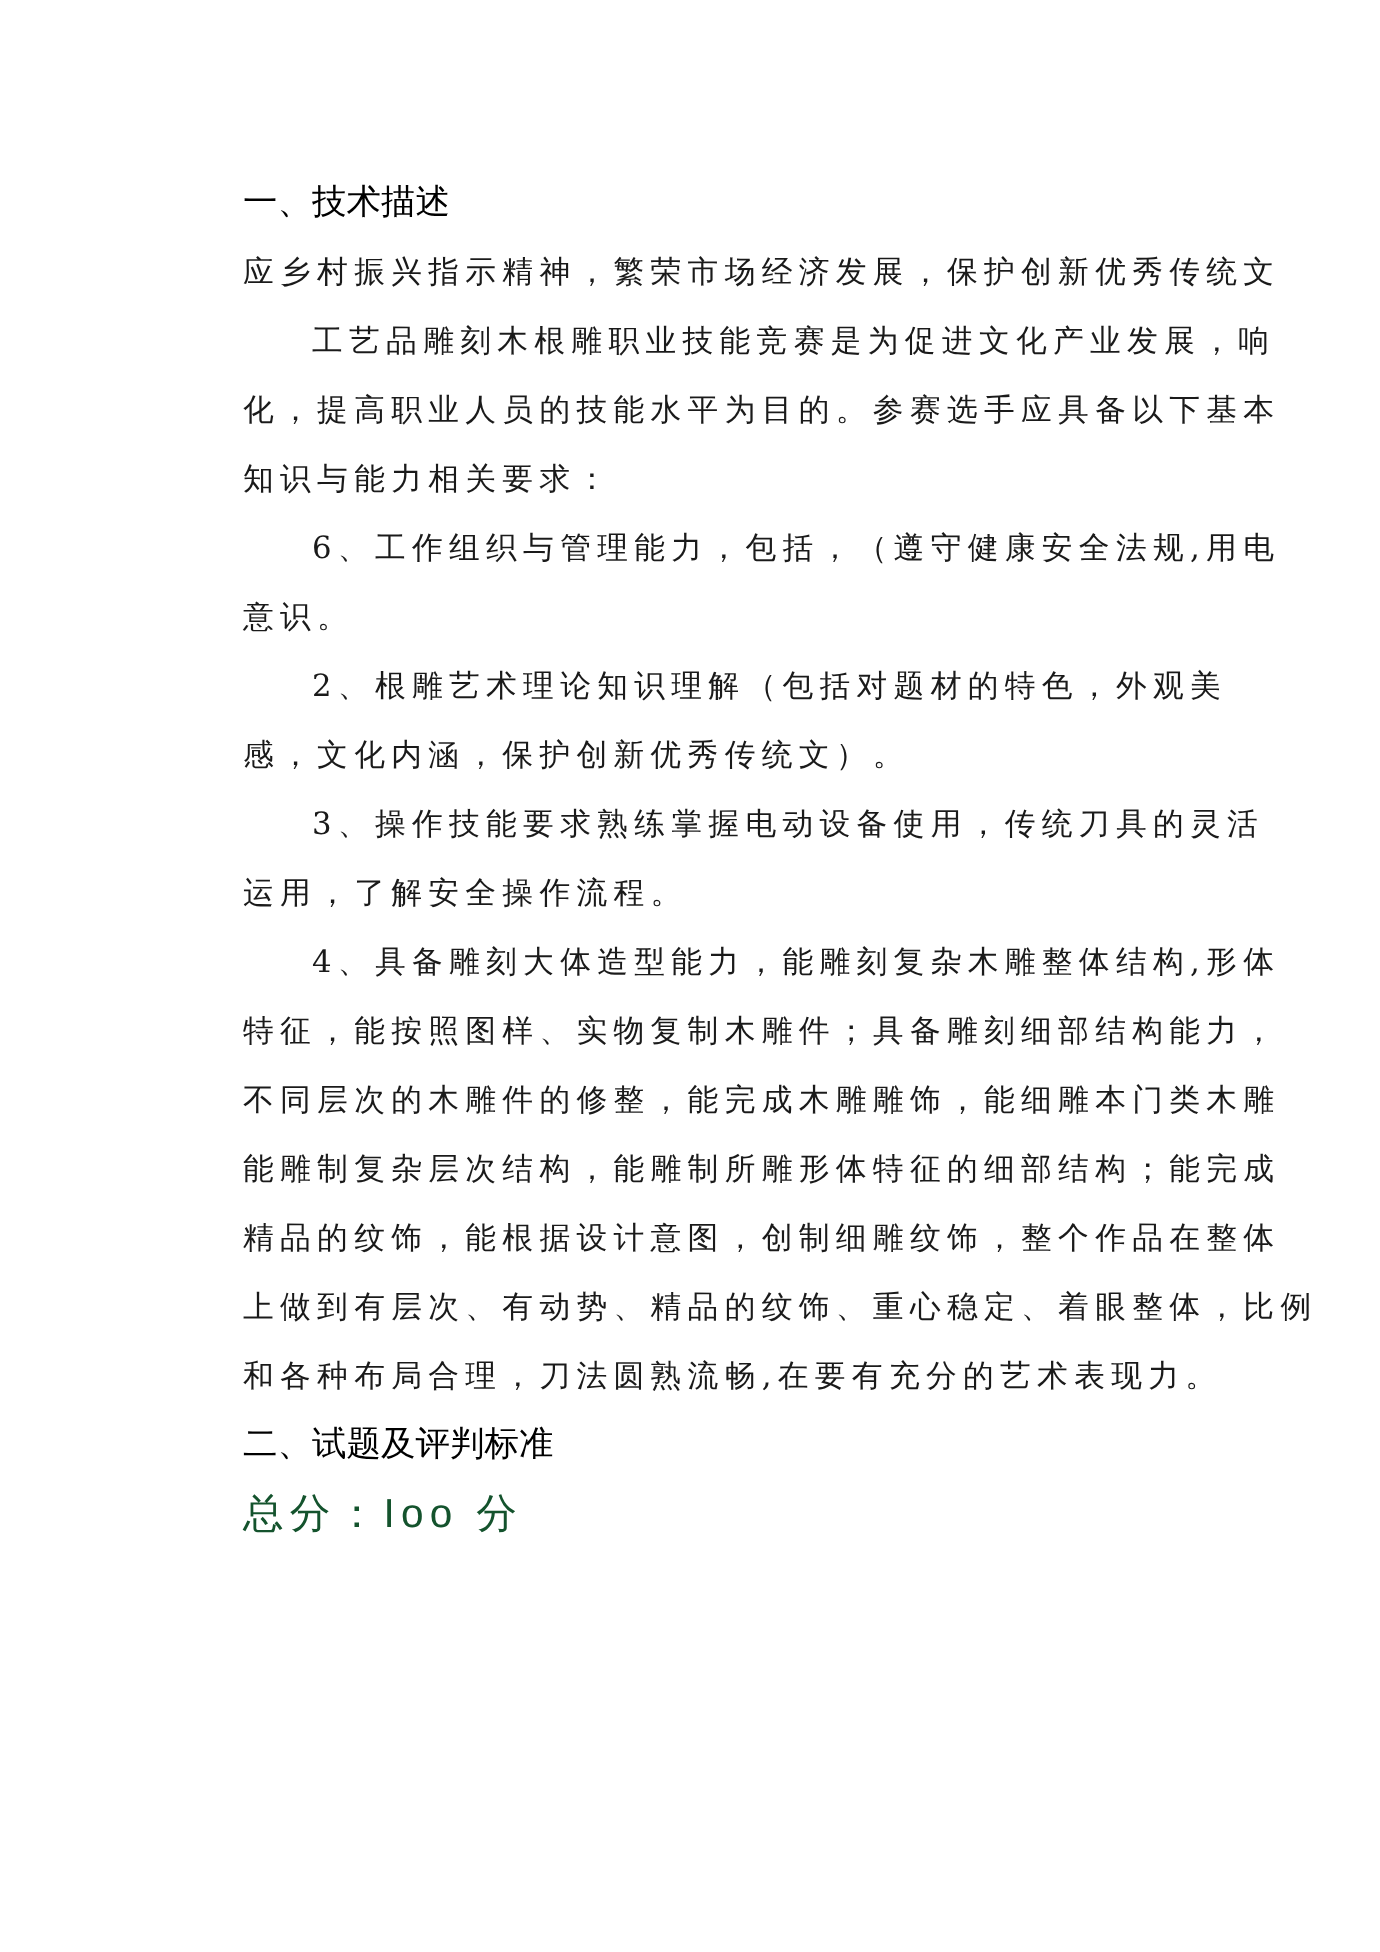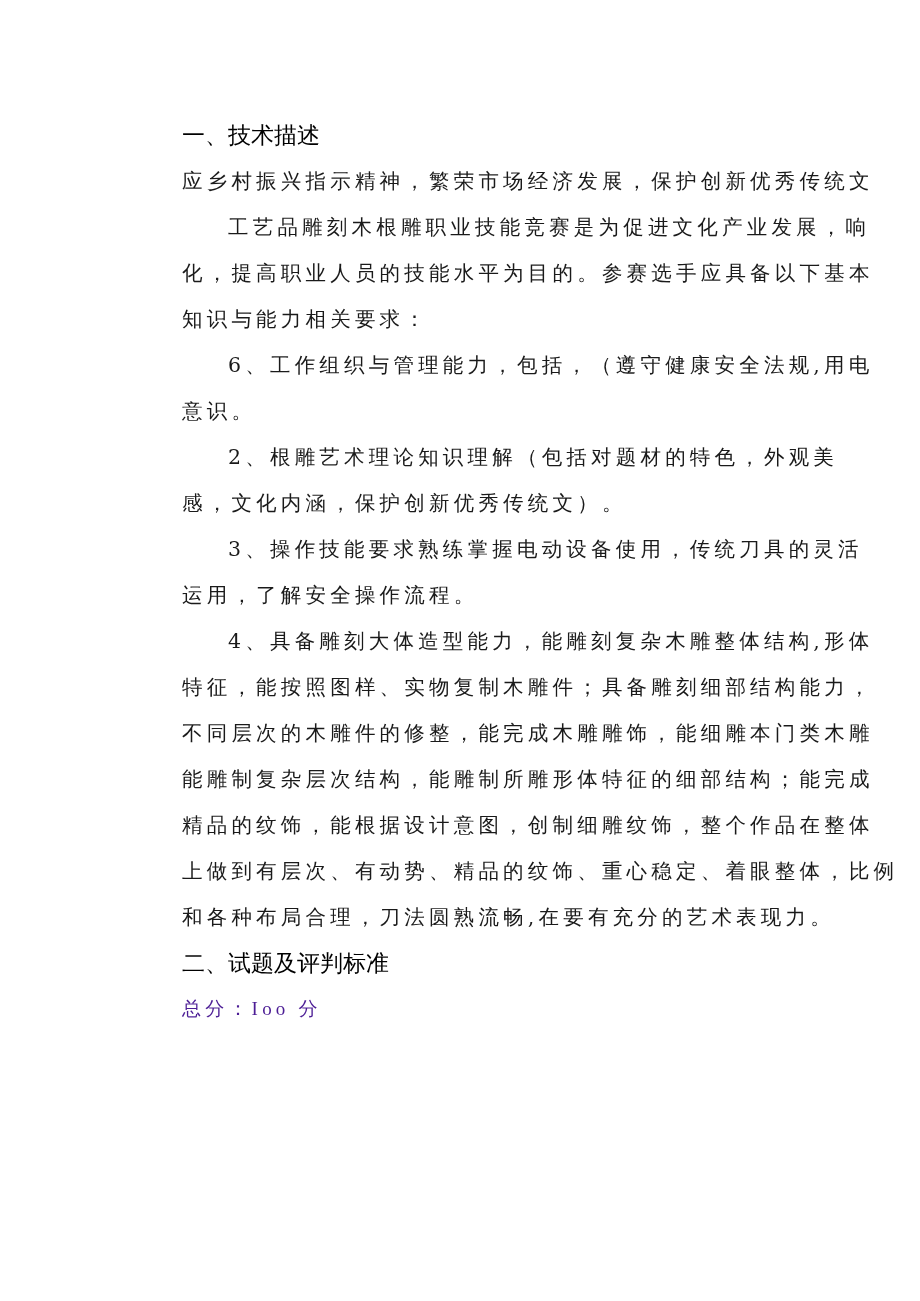--- a/index.html
+++ b/index.html
@@ -9,21 +9,21 @@
     }
     body {
       width: 920px;
       height: 1301px;
       position: relative;
       overflow: hidden;
       color: #111111;
     }
     .page {
       position: absolute;
-      left: 136px;
+      left: 116px;
       top: 112px;
       width: 648px;
     }
     .heading {
       font-family: "DejaVu Sans", "Liberation Sans", sans-serif;
       font-size: 23px;
       line-height: 46px;
       height: 46px;
       margin: 0;
       padding-left: 46px;
@@ -55,28 +55,28 @@
       font-size: 20.5px;
       line-height: 46px;
       height: 46px;
       margin: 0;
       padding-left: 70px;
       letter-spacing: 4.2px;
       color: #1a1a1a;
       white-space: nowrap;
     }
     .total {
-      font-family: Liberation Serif, serif;
-      font-size: 19px;
+      font-family: Liberation Sans, sans-serif;
+      font-size: 27px;
       line-height: 46px;
       height: 46px;
       margin: 0;
       padding-left: 46px;
       letter-spacing: 4.2px;
-      color: #4c1d95;
+      color: #14532d;
       white-space: nowrap;
     }
   </style>
 </head>
 <body>
 
 <div class="page">
 
   <h2 class="heading">一、技术描述</h2>
 

